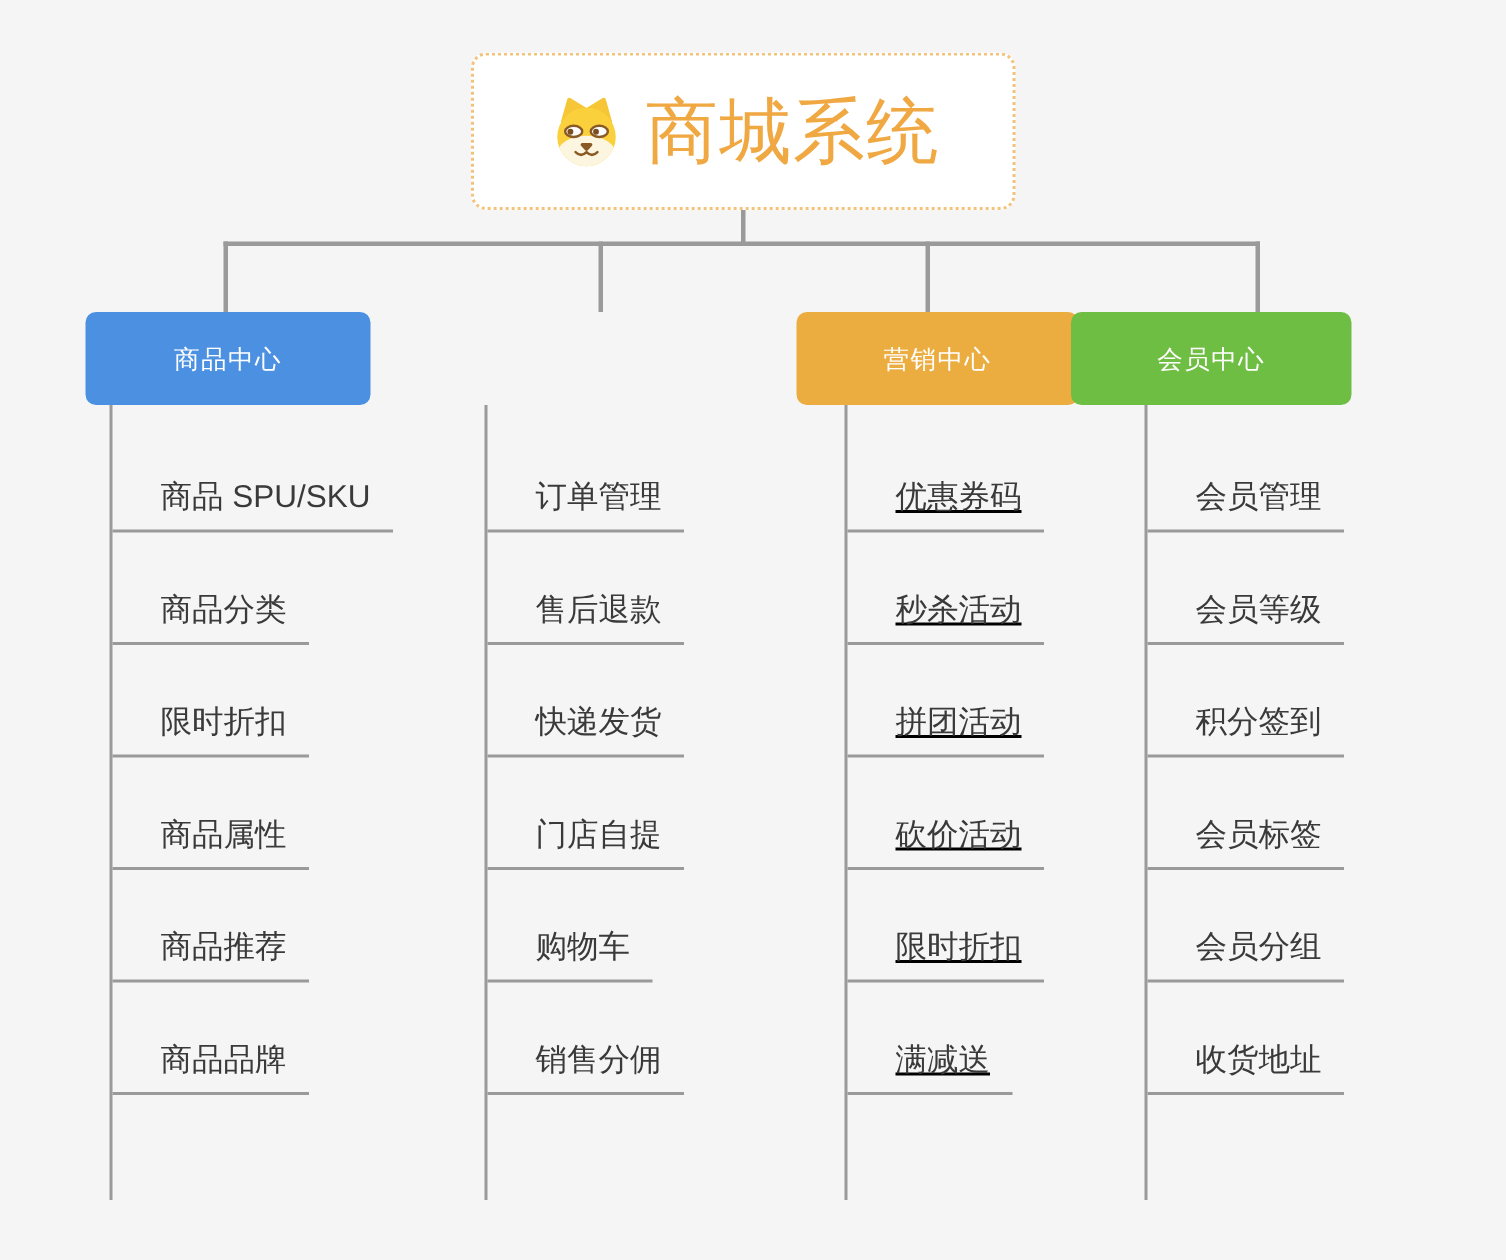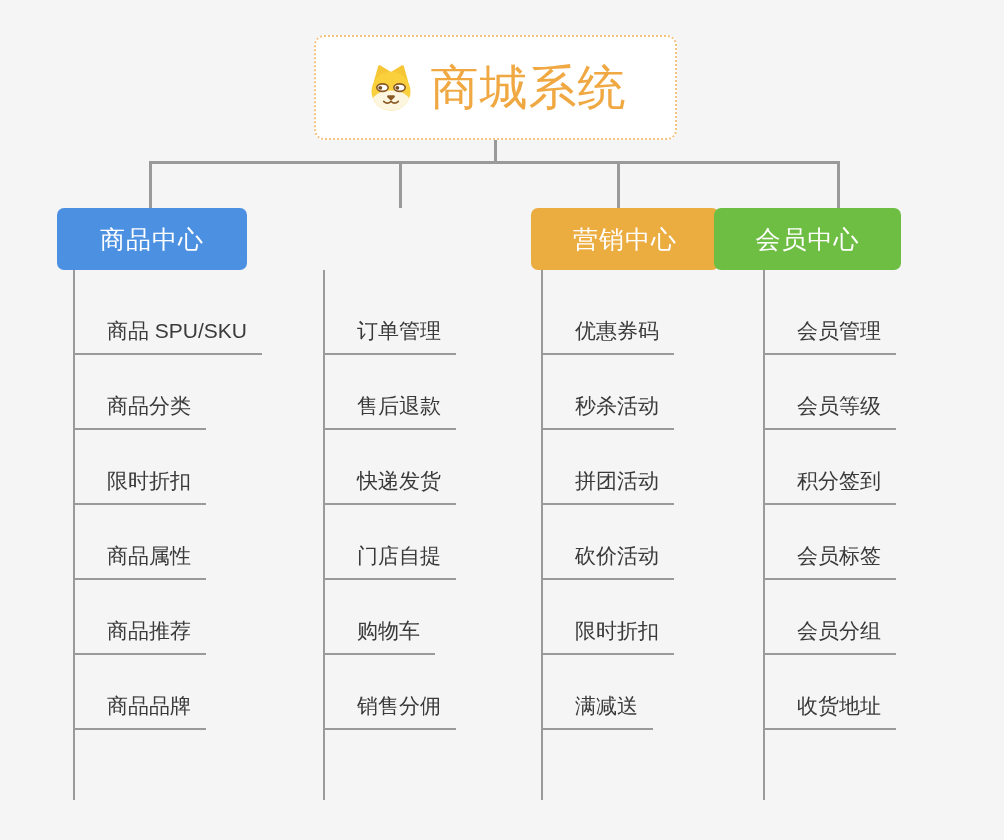--- a/index.html
+++ b/index.html
@@ -49,38 +49,38 @@
     top: 208px;
     height: 62px;
     border-radius: 7px;
     display: flex;
     align-items: center;
     justify-content: center;
     cursor: pointer;
   }
   .branch-label {
     color: #FFFFFF;
-    font-size: 25px;
+    font-size: 17px;
     letter-spacing: 1px;
     white-space: nowrap;
   }
   .branch-0 { left: 57px;  width: 190px; }
   .branch-1 { left: 307px; width: 187px; }
   .branch-2 { left: 531px; width: 188px; }
   .branch-3 { left: 714px; width: 187px; }
   
   .col {
     position: absolute;
     top: 270px;
     height: 530px;
     border-left: 2px solid var(--line-color);
   }
   .col-0 { left: 73px; }
   .col-1 { left: 323px; }
-  .col-2 { left: 541px; }
+  .col-2 { left: 563px; text-decoration: underline; }
   .col-3 { left: 763px; }
   .row {
     height: 75px;
     display: flex;
     align-items: flex-end;
   }
   .row:first-child { height: 85px; }
   .leaf {
     display: inline-block;
     font-size: 21px;

